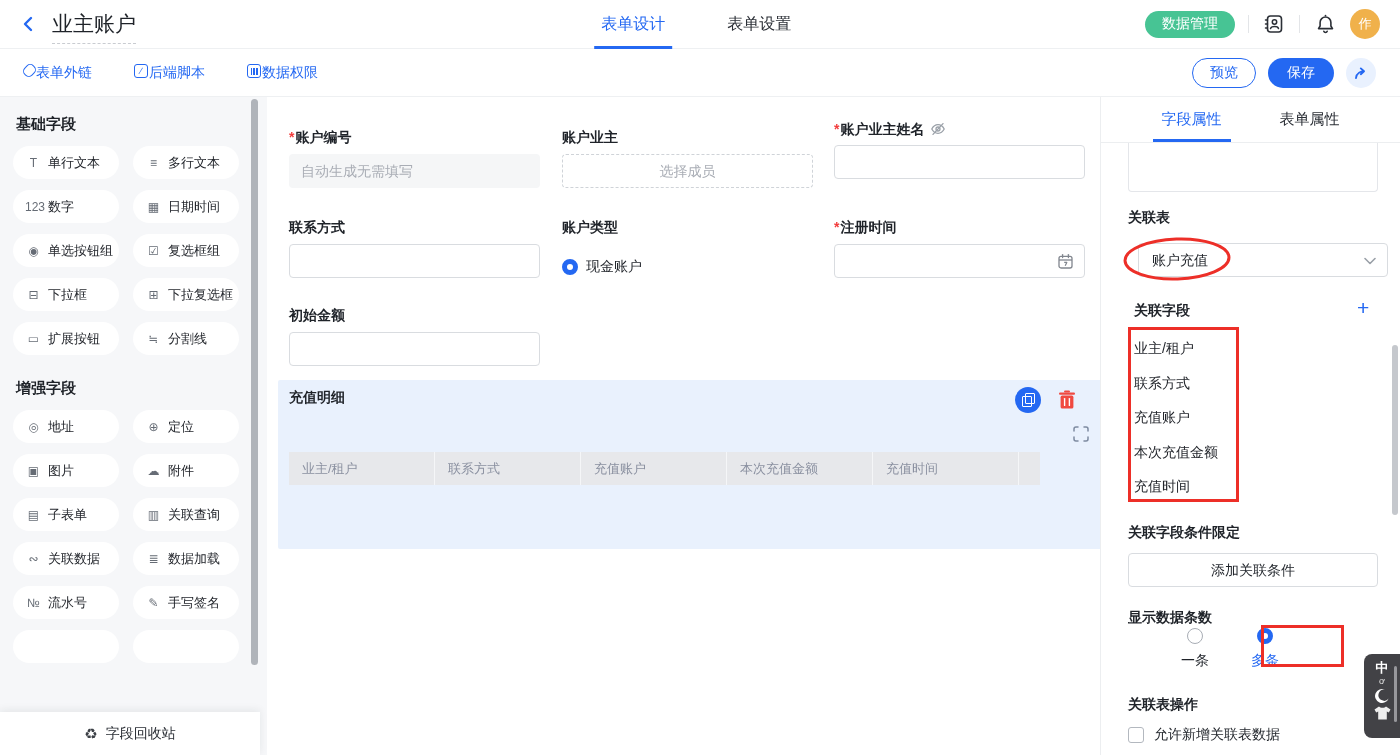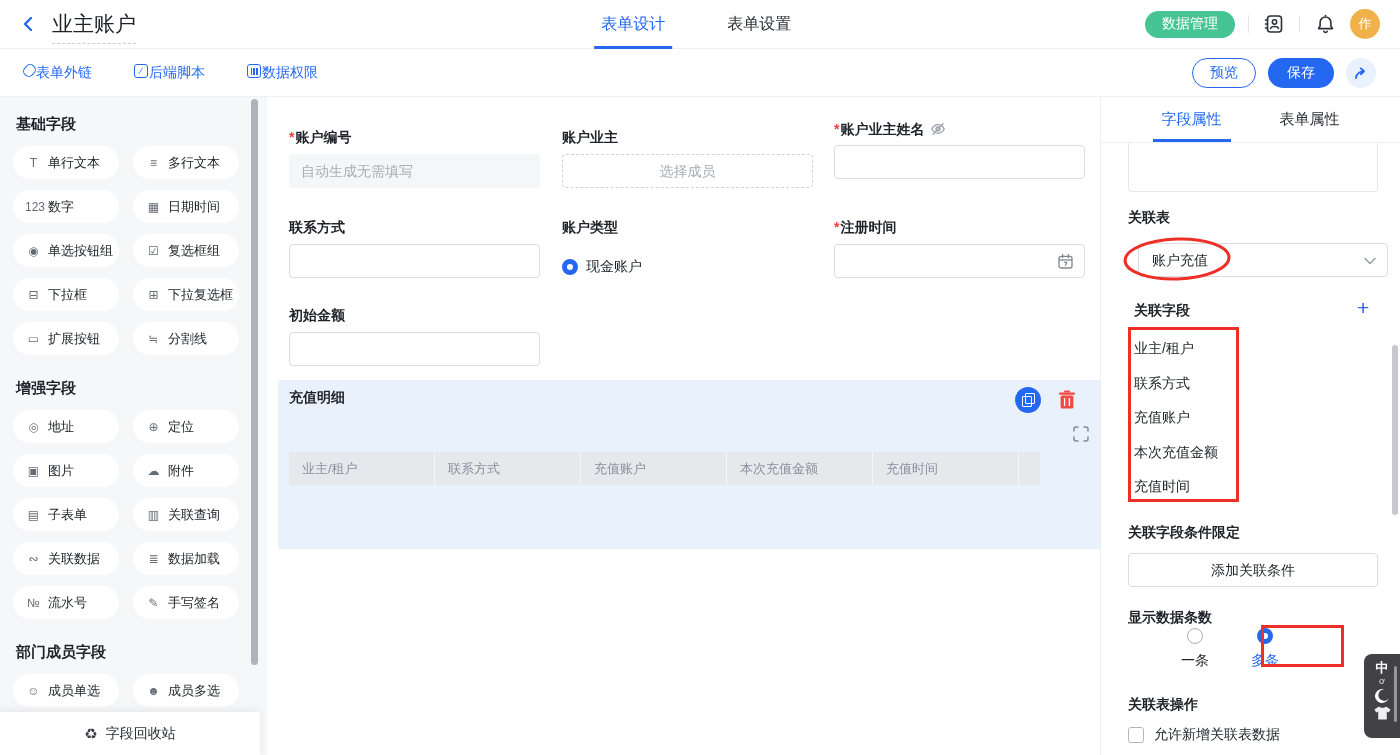--- a/index.html
+++ b/index.html
@@ -296,33 +296,20 @@
             <div class="pill">
     <span class="p-ico">№</span>
     <span class="p-lab">流水号</span>
   </div>
             <div class="pill">
     <span class="p-ico">✎</span>
     <span class="p-lab">手写签名</span>
   </div>
           </div>
   </div>
-        <div class="sb-section">
-    <div class="sb-title">部门成员字段</div>
-    <div class="pills">
-            <div class="pill">
-    <span class="p-ico">☺</span>
-    <span class="p-lab">成员单选</span>
-  </div>
-            <div class="pill">
-    <span class="p-ico">☻</span>
-    <span class="p-lab">成员多选</span>
-  </div>
-          </div>
-  </div>
       </div>
     <div class="pills pill-partial">
       <div class="pill"></div>
       <div class="pill"></div>
     </div>
     <div class="sb-thumb"></div>
     <div class="recycle">
       <span class="r-ico">♻</span>
       <span>字段回收站</span>
     </div>

